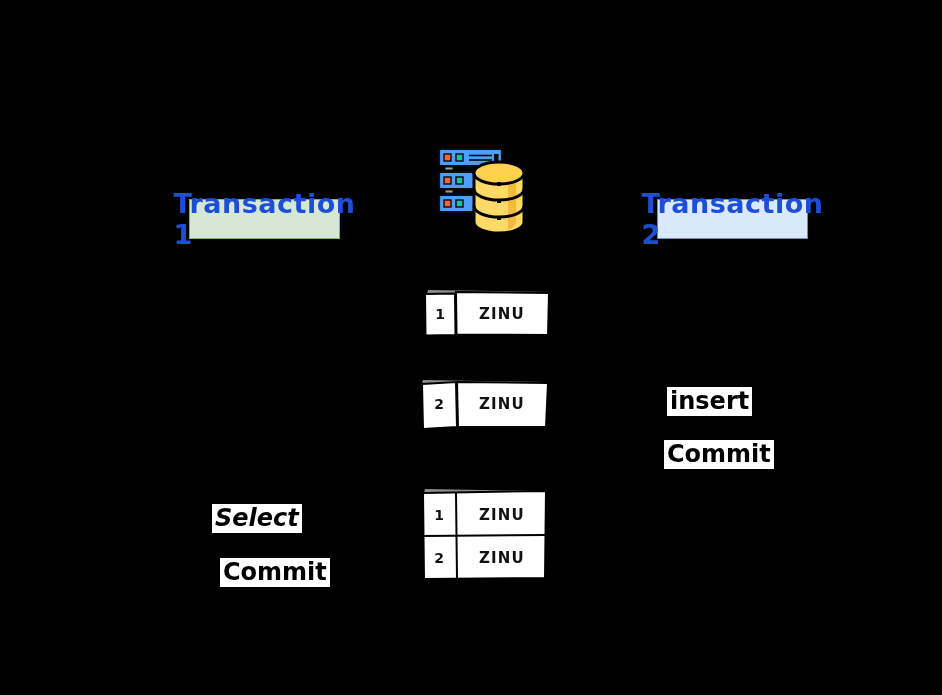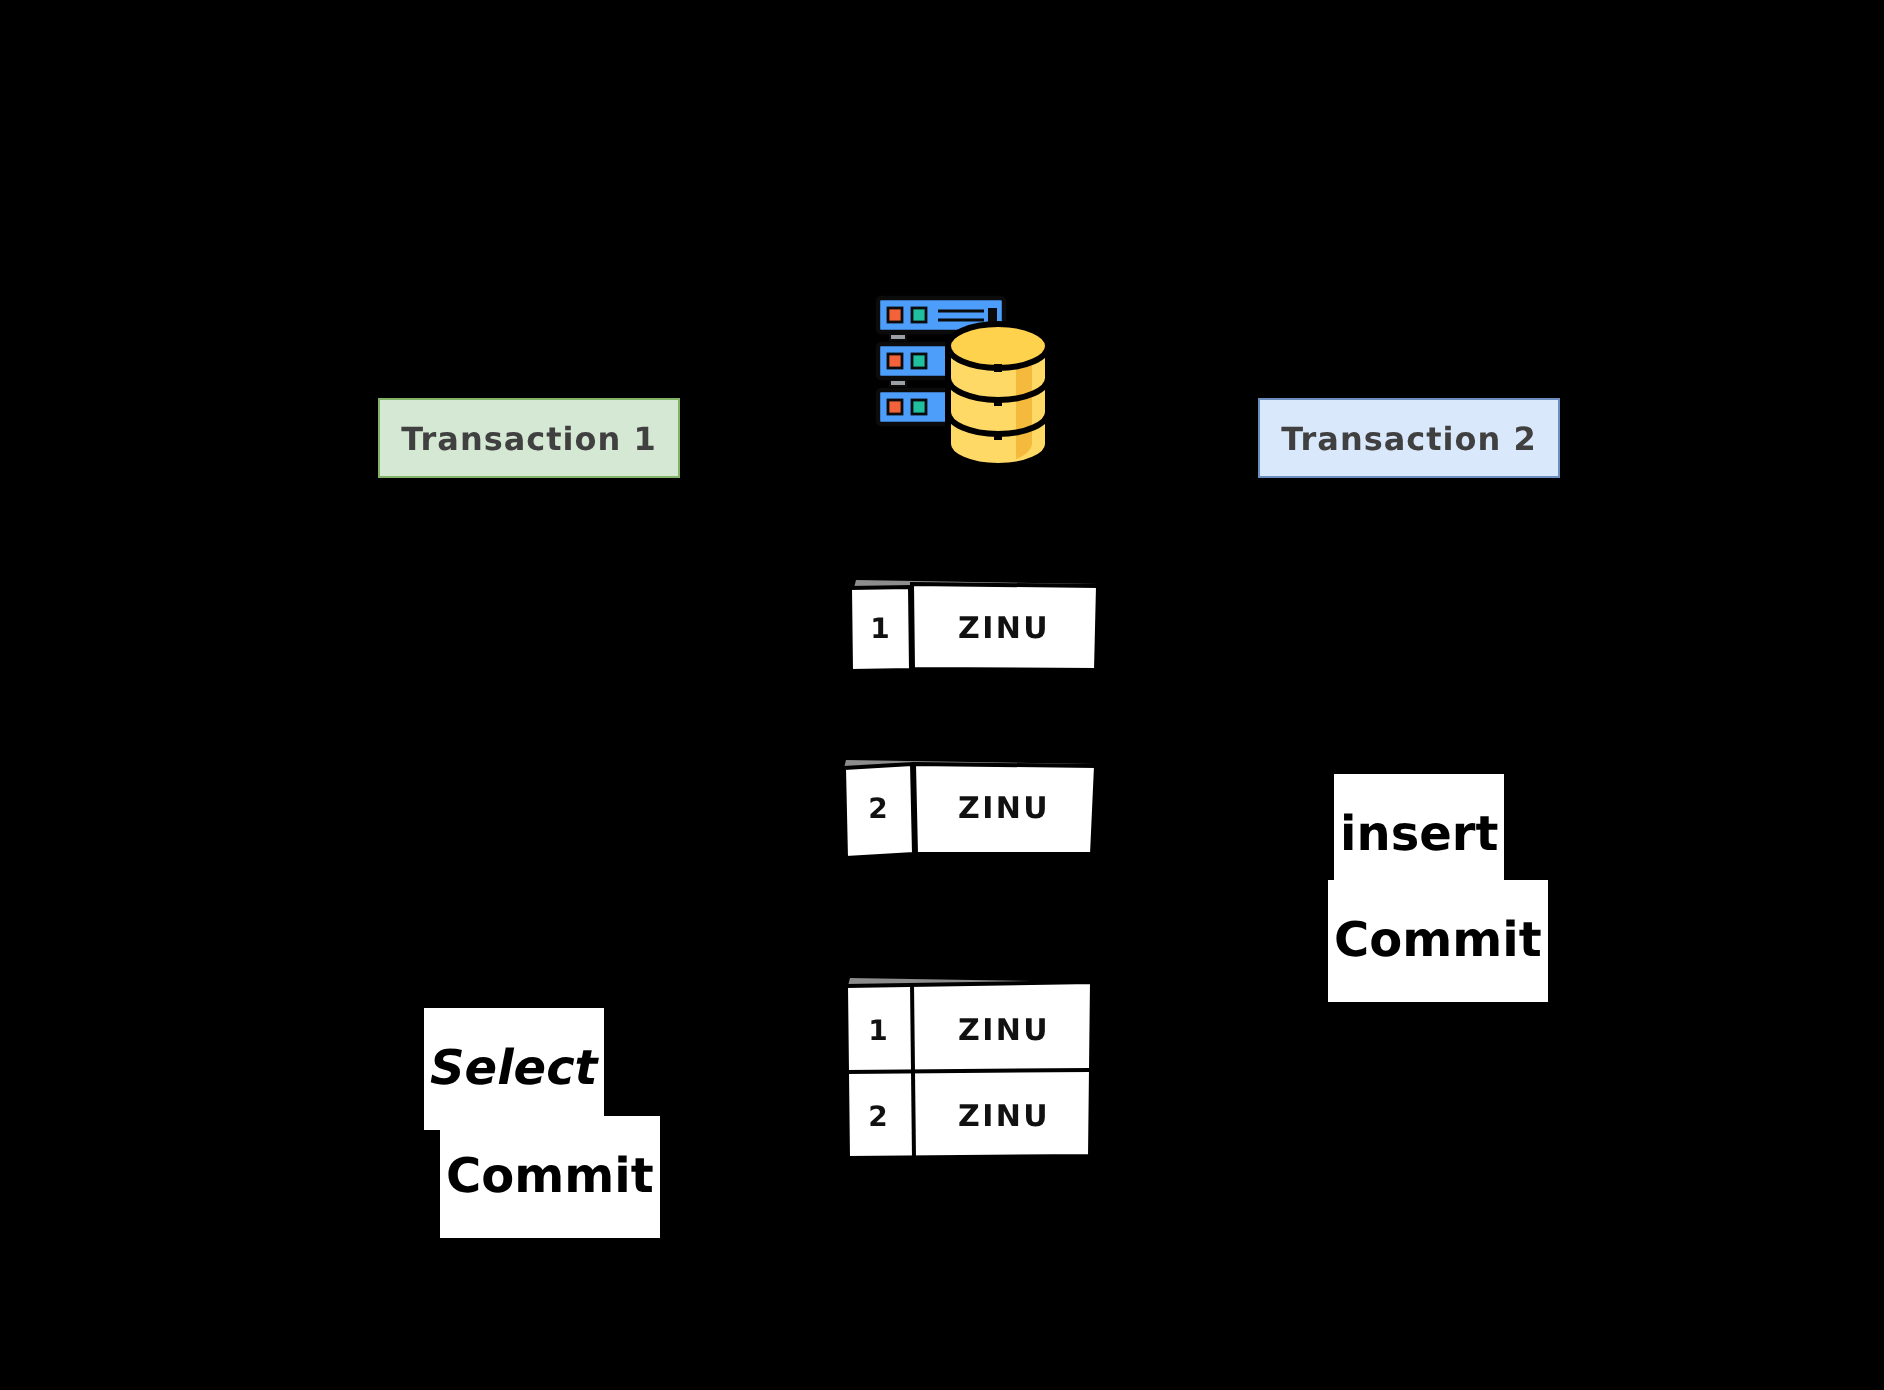--- a/index.html
+++ b/index.html
@@ -25,34 +25,34 @@
 
   
   .actor-box {
     position: absolute;
     box-sizing: border-box;
     display: flex;
     align-items: center;
     justify-content: center;
     font-family: "DejaVu Sans", sans-serif;
     font-weight: 700;
-    font-size: 16px;
+    font-size: 27px;
     letter-spacing: 0.5px;
-    color: #404040;
+    color: #1d4ed8;
   }
   #actor-t1 {
     left: 189px;
     top: 199px;
     width: 151px;
     height: 40px;
     background: #d5e8d4;
     border: 1.5px solid #82b366;
   }
   #actor-t2 {
-    left: 629px;
+    left: 657px;
     top: 199px;
     width: 151px;
     height: 40px;
     background: #dae8fc;
     border: 1.5px solid #6c8ebf;
   }
 
   
   #db-icon {
     position: absolute;
@@ -89,21 +89,21 @@
 
   
   .op-label {
     position: absolute;
     background: #ffffff;
     color: #000000;
     font-family: "DejaVu Sans", sans-serif;
     font-weight: 700;
     font-size: 24px;
     line-height: 1.12;
-    padding: 17px 3px;
+    padding: 1px 3px;
     white-space: nowrap;
   }
   #op-select  { left: 212px; top: 504px; font-style: italic; }
   #op-commit1 { left: 220px; top: 558px; }
   #op-insert  { left: 667px; top: 387px; }
   #op-commit2 { left: 664px; top: 440px; }
 </style>
 </head>
 <body>
 

